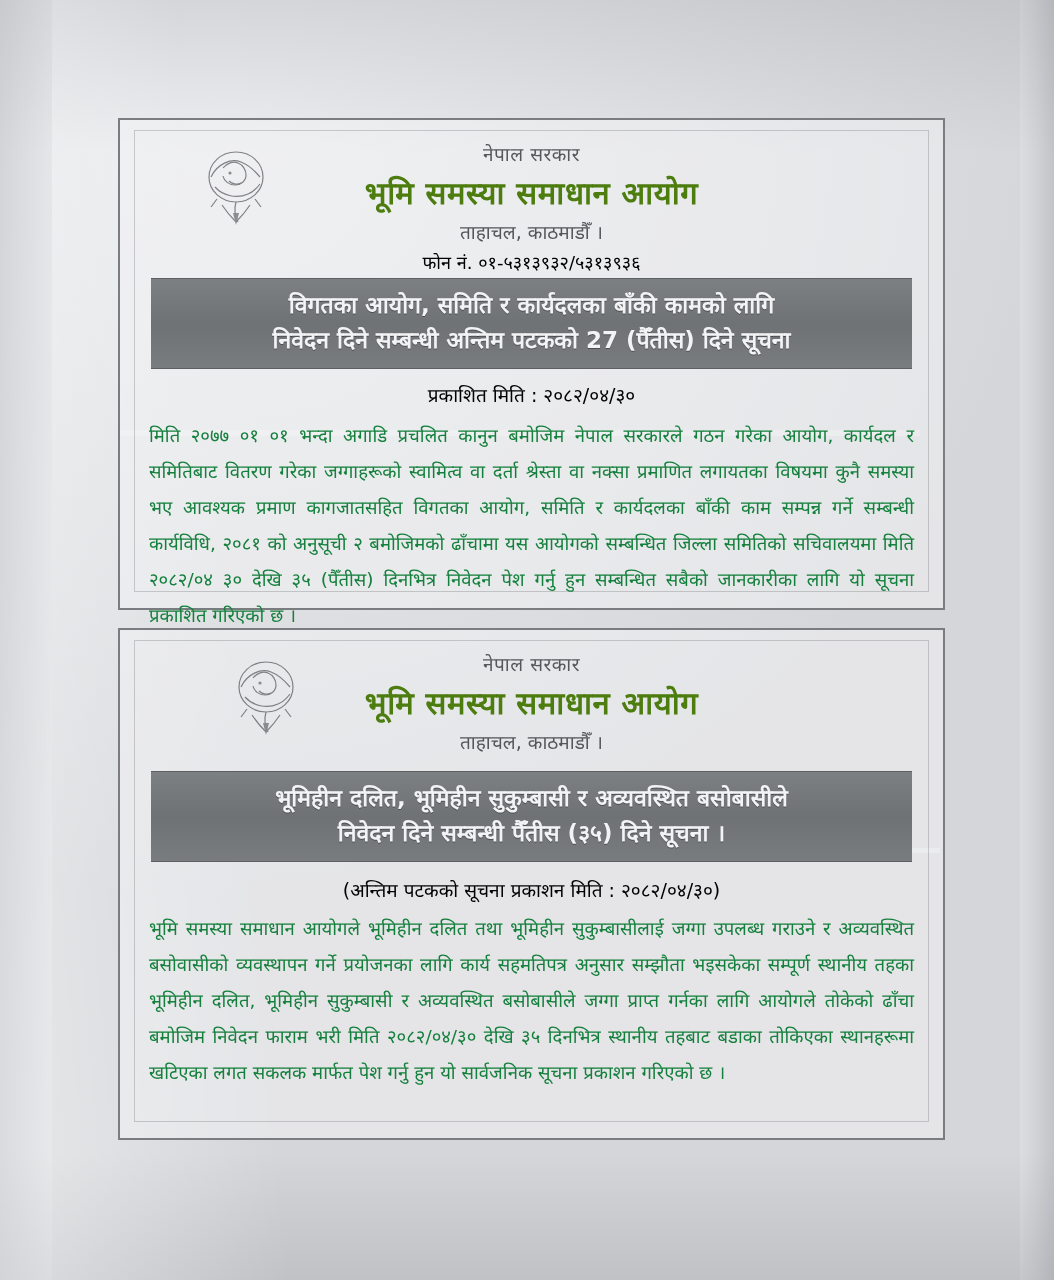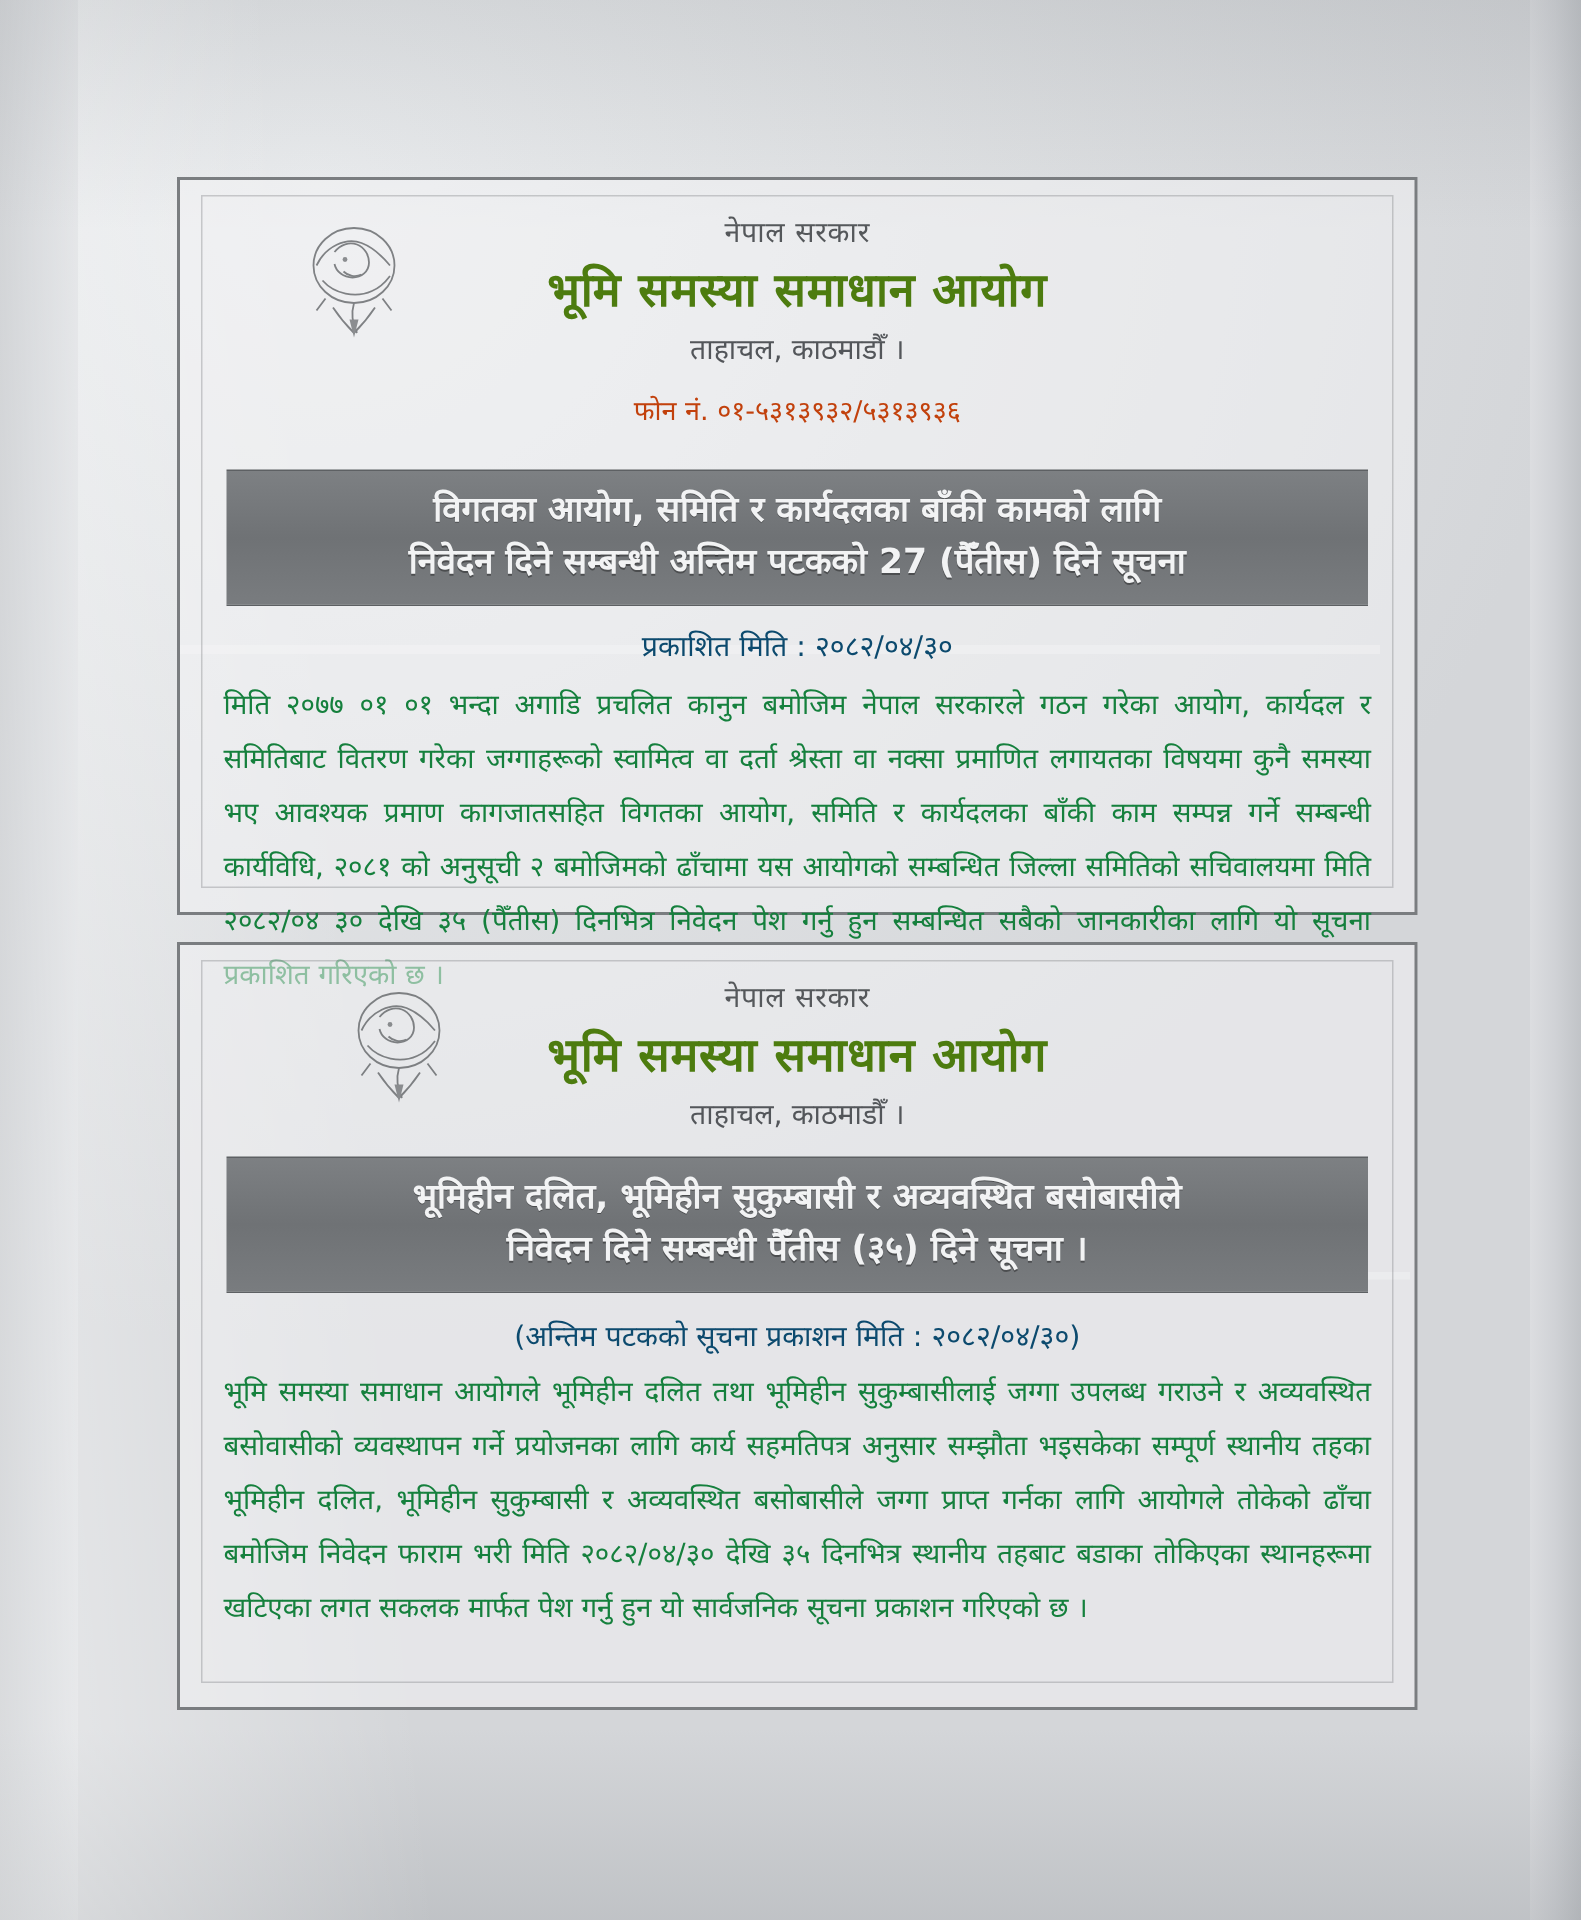--- a/index.html
+++ b/index.html
@@ -92,43 +92,43 @@
     margin-top: 4px;
     letter-spacing: .5px;
   }
   .addr-line {
     font-size: 19px;
     color: #53565a;
     margin-top: 6px;
   }
   .phone-line {
     font-size: 18px;
-    color: #c2410c;
-    margin-top: 16px;
+    color: #000000;
+    margin-top: 5px;
   }
 
   .banner {
-    margin: 28px 6px 0 6px;
+    margin: 4px 6px 0 6px;
     background: linear-gradient(180deg, #7d8083 0%, #6f7275 50%, #797c7f 100%);
     color: #f2f3f4;
     text-align: center;
     padding: 9px 6px 11px 6px;
     border-top: 1px solid #5d6063;
     border-bottom: 1px solid #5d6063;
   }
   .banner div {
     font-size: 23px;
     font-weight: bold;
     line-height: 1.5;
     text-shadow: 0 1px 0 rgba(0,0,0,0.35);
   }
   .pub-date {
     text-align: center;
     font-size: 19px;
-    color: #0c4a6e;
+    color: #000000;
     margin-top: 13px;
   }
   .body-text {
     margin-top: 10px;
     font-size: 18.5px;
     line-height: 1.95;
     color: #15803d;
     text-align: justify;
     text-justify: inter-word;
     padding: 0 4px;

